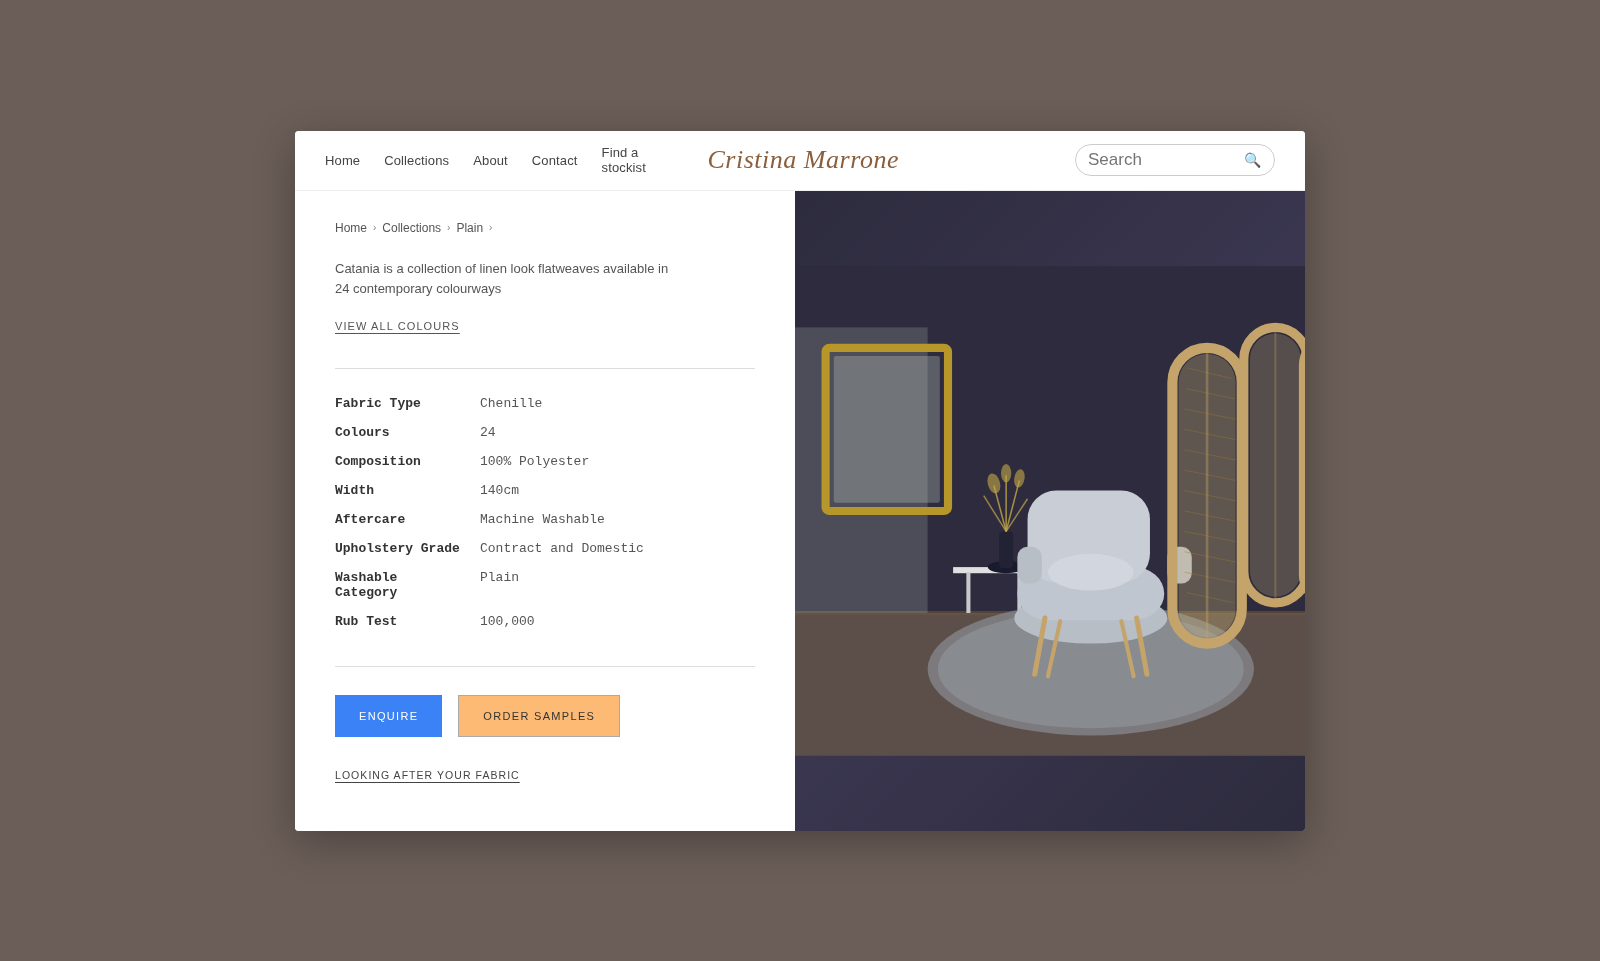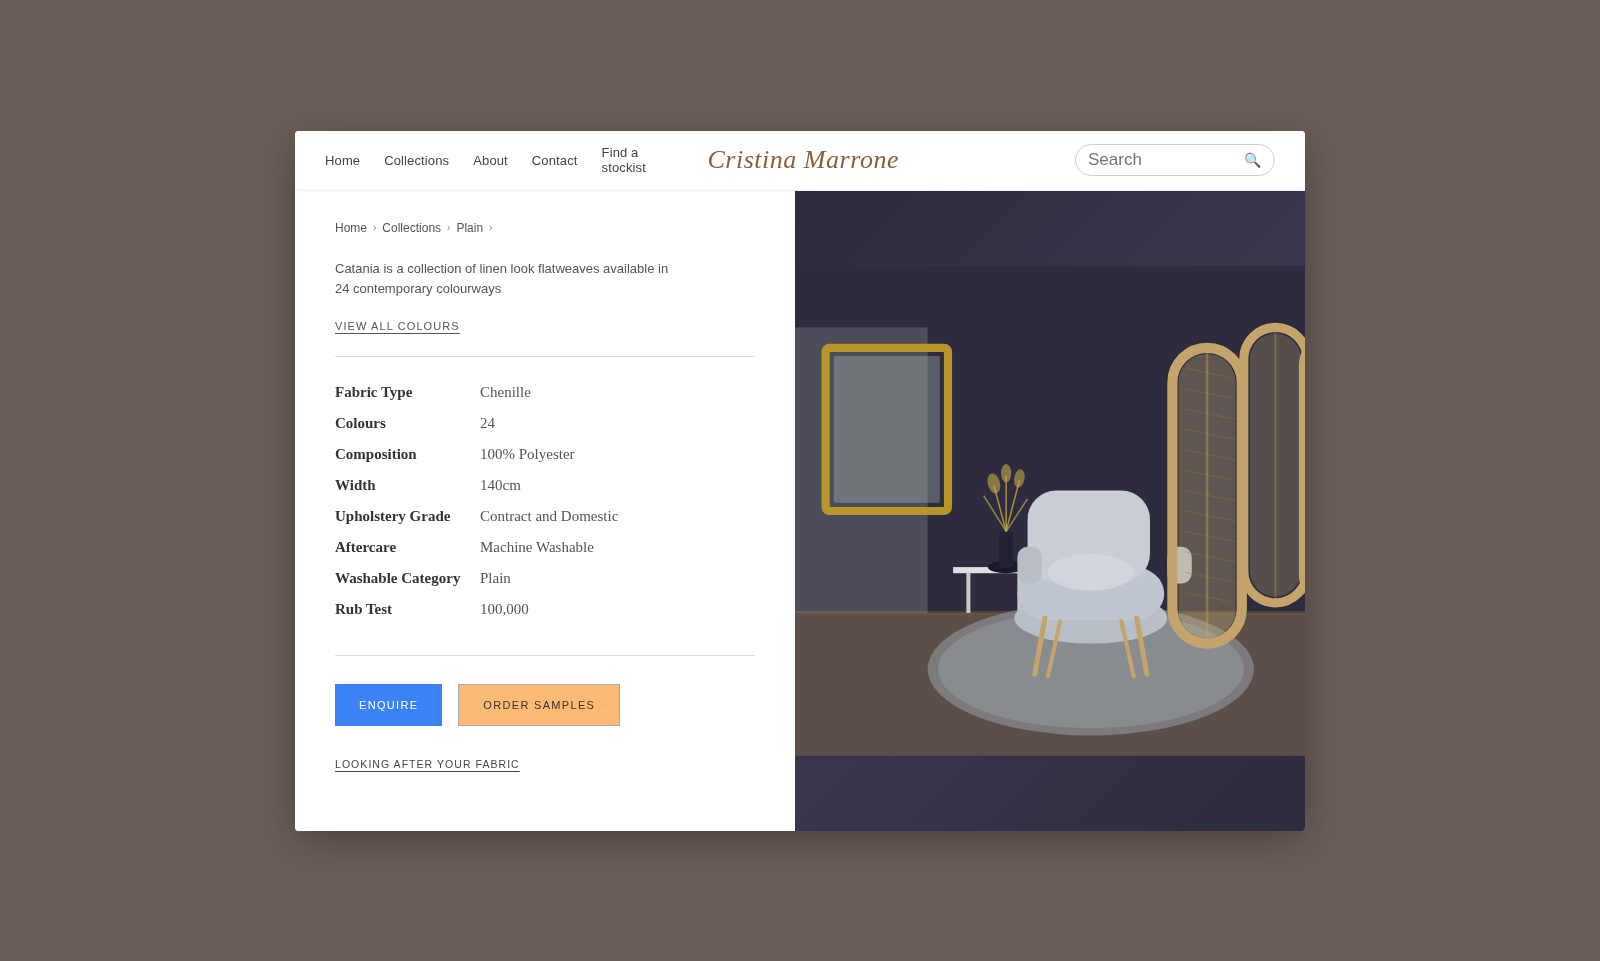--- a/index.html
+++ b/index.html
@@ -164,40 +164,40 @@
     .view-colours-link {
       font-size: 11px;
       font-family: Arial, sans-serif;
       letter-spacing: 0.1em;
       color: #555;
       text-decoration: underline;
       text-underline-offset: 3px;
       text-transform: uppercase;
       cursor: pointer;
       display: inline-block;
-      margin-bottom: 8px;
+      margin-bottom: 20px;
     }
 
     .divider {
       border: none;
       border-top: 1px solid #ddd;
       margin: 16px 0 20px 0;
     }
 
     
     .specs-table {
       width: 100%;
       border-collapse: collapse;
       margin-bottom: 30px;
     }
 
     .specs-table tr td {
       padding: 7px 0;
-      font-size: 15px;
-      font-family: Liberation Serif, serif;
+      font-size: 13px;
+      font-family: Liberation Mono, monospace;
       vertical-align: top;
     }
 
     .specs-table tr td:first-child {
       font-weight: bold;
       color: #333;
       width: 145px;
       padding-right: 16px;
     }
 
@@ -313,26 +313,26 @@
     </tr>
             <tr>
       <td>Composition</td>
       <td>100% Polyester</td>
     </tr>
             <tr>
       <td>Width</td>
       <td>140cm</td>
     </tr>
             <tr>
+      <td>Aftercare</td>
+      <td>Machine Washable</td>
+    </tr>
+            <tr>
       <td>Upholstery Grade</td>
       <td>Contract and Domestic</td>
-    </tr>
-            <tr>
-      <td>Aftercare</td>
-      <td>Machine Washable</td>
     </tr>
             <tr>
       <td>Washable Category</td>
       <td>Plain</td>
     </tr>
             <tr>
       <td>Rub Test</td>
       <td>100,000</td>
     </tr>
           </tbody>

